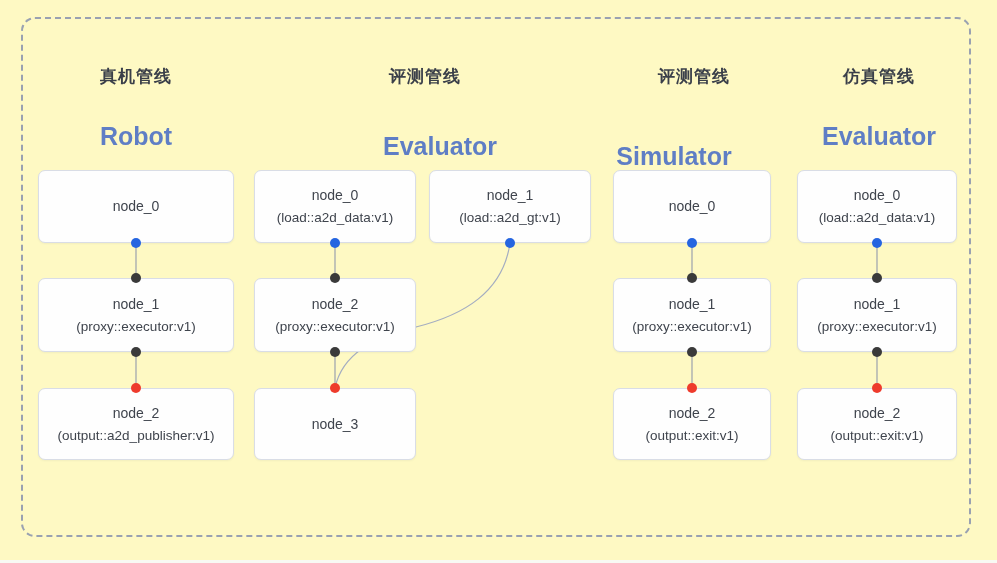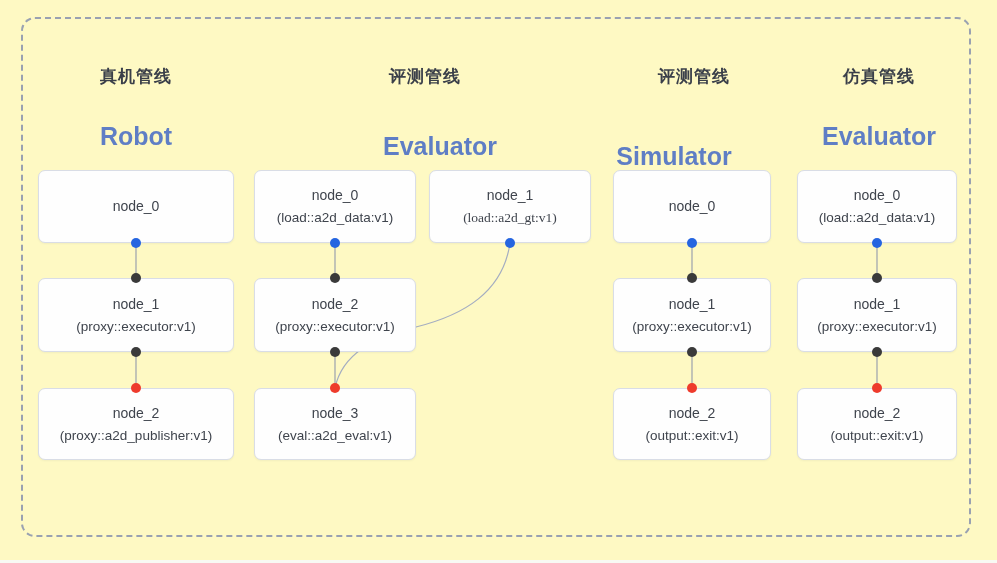--- a/index.html
+++ b/index.html
@@ -82,44 +82,43 @@
       </div>
       <div class="port-dot" style="left: 131px; top: 238px; background: rgb(37, 101, 224);"></div>
       <div class="node-box" style="left: 38px; top: 278px; width: 196px; height: 74px; background: rgb(254, 254, 254); border-color: rgb(217, 221, 230);">
         <div class="node-name" style="color: rgb(63, 68, 77);">node_1</div>
         <div class="node-type" style="color: rgb(63, 68, 77);">(proxy::executor:v1)</div>
       </div>
       <div class="port-dot" style="left: 131px; top: 273px; background: rgb(58, 58, 58);"></div>
       <div class="port-dot" style="left: 131px; top: 347px; background: rgb(58, 58, 58);"></div>
       <div class="node-box" style="left: 38px; top: 388px; width: 196px; height: 72px; background: rgb(254, 254, 254); border-color: rgb(217, 221, 230);">
         <div class="node-name" style="color: rgb(63, 68, 77);">node_2</div>
-        <div class="node-type" style="color: rgb(63, 68, 77);">(proxy::a2d_publisher:v1)</div>
+        <div class="node-type" style="color: rgb(63, 68, 77);">(output::a2d_publisher:v1)</div>
       </div>
       <div class="port-dot" style="left: 131px; top: 383px; background: rgb(238, 59, 44);"></div>
       <div class="pipe-title-cn" style="left: 315px; top: 65px;">评测管线</div>
       <div class="pipe-title-en" style="left: 330px; top: 122px; margin-top: 10px;">Evaluator</div>
       <div class="node-box" style="left: 254px; top: 170px; width: 162px; height: 73px; background: rgb(254, 254, 254); border-color: rgb(217, 221, 230);">
         <div class="node-name" style="color: rgb(63, 68, 77);">node_0</div>
         <div class="node-type" style="color: rgb(63, 68, 77);">(load::a2d_data:v1)</div>
       </div>
       <div class="port-dot" style="left: 330px; top: 238px; background: rgb(37, 101, 224);"></div>
       <div class="node-box" style="left: 254px; top: 278px; width: 162px; height: 74px; background: rgb(254, 254, 254); border-color: rgb(217, 221, 230);">
         <div class="node-name" style="color: rgb(63, 68, 77);">node_2</div>
         <div class="node-type" style="color: rgb(63, 68, 77);">(proxy::executor:v1)</div>
       </div>
       <div class="port-dot" style="left: 330px; top: 273px; background: rgb(58, 58, 58);"></div>
       <div class="port-dot" style="left: 330px; top: 347px; background: rgb(58, 58, 58);"></div>
       <div class="node-box" style="left: 254px; top: 388px; width: 162px; height: 72px; background: rgb(254, 254, 254); border-color: rgb(217, 221, 230);">
         <div class="node-name" style="color: rgb(63, 68, 77);">node_3</div>
-        <div class="node-type" style="color: rgb(63, 68, 77);">(eval::a2d_eval:v1)</div>
       </div>
       <div class="port-dot" style="left: 330px; top: 383px; background: rgb(238, 59, 44);"></div>
       <div class="node-box" style="left: 429px; top: 170px; width: 162px; height: 73px; background: rgb(254, 254, 254); border-color: rgb(217, 221, 230);">
         <div class="node-name" style="color: rgb(63, 68, 77);">node_1</div>
-        <div class="node-type" style="color: rgb(63, 68, 77); font-family: Liberation Serif, serif;">(load::a2d_gt:v1)</div>
+        <div class="node-type" style="color: rgb(63, 68, 77);">(load::a2d_gt:v1)</div>
       </div>
       <div class="port-dot" style="left: 505px; top: 238px; background: rgb(37, 101, 224);"></div>
       <div class="pipe-title-cn" style="left: 584px; top: 65px;">评测管线</div>
       <div class="pipe-title-en" style="left: 564px; top: 122px; margin-top: 20px;">Simulator</div>
       <div class="node-box" style="left: 613px; top: 170px; width: 158px; height: 73px; background: rgb(254, 254, 254); border-color: rgb(217, 221, 230);">
         <div class="node-name" style="color: rgb(63, 68, 77);">node_0</div>
       </div>
       <div class="port-dot" style="left: 687px; top: 238px; background: rgb(37, 101, 224);"></div>
       <div class="node-box" style="left: 613px; top: 278px; width: 158px; height: 74px; background: rgb(254, 254, 254); border-color: rgb(217, 221, 230);">
         <div class="node-name" style="color: rgb(63, 68, 77);">node_1</div>

